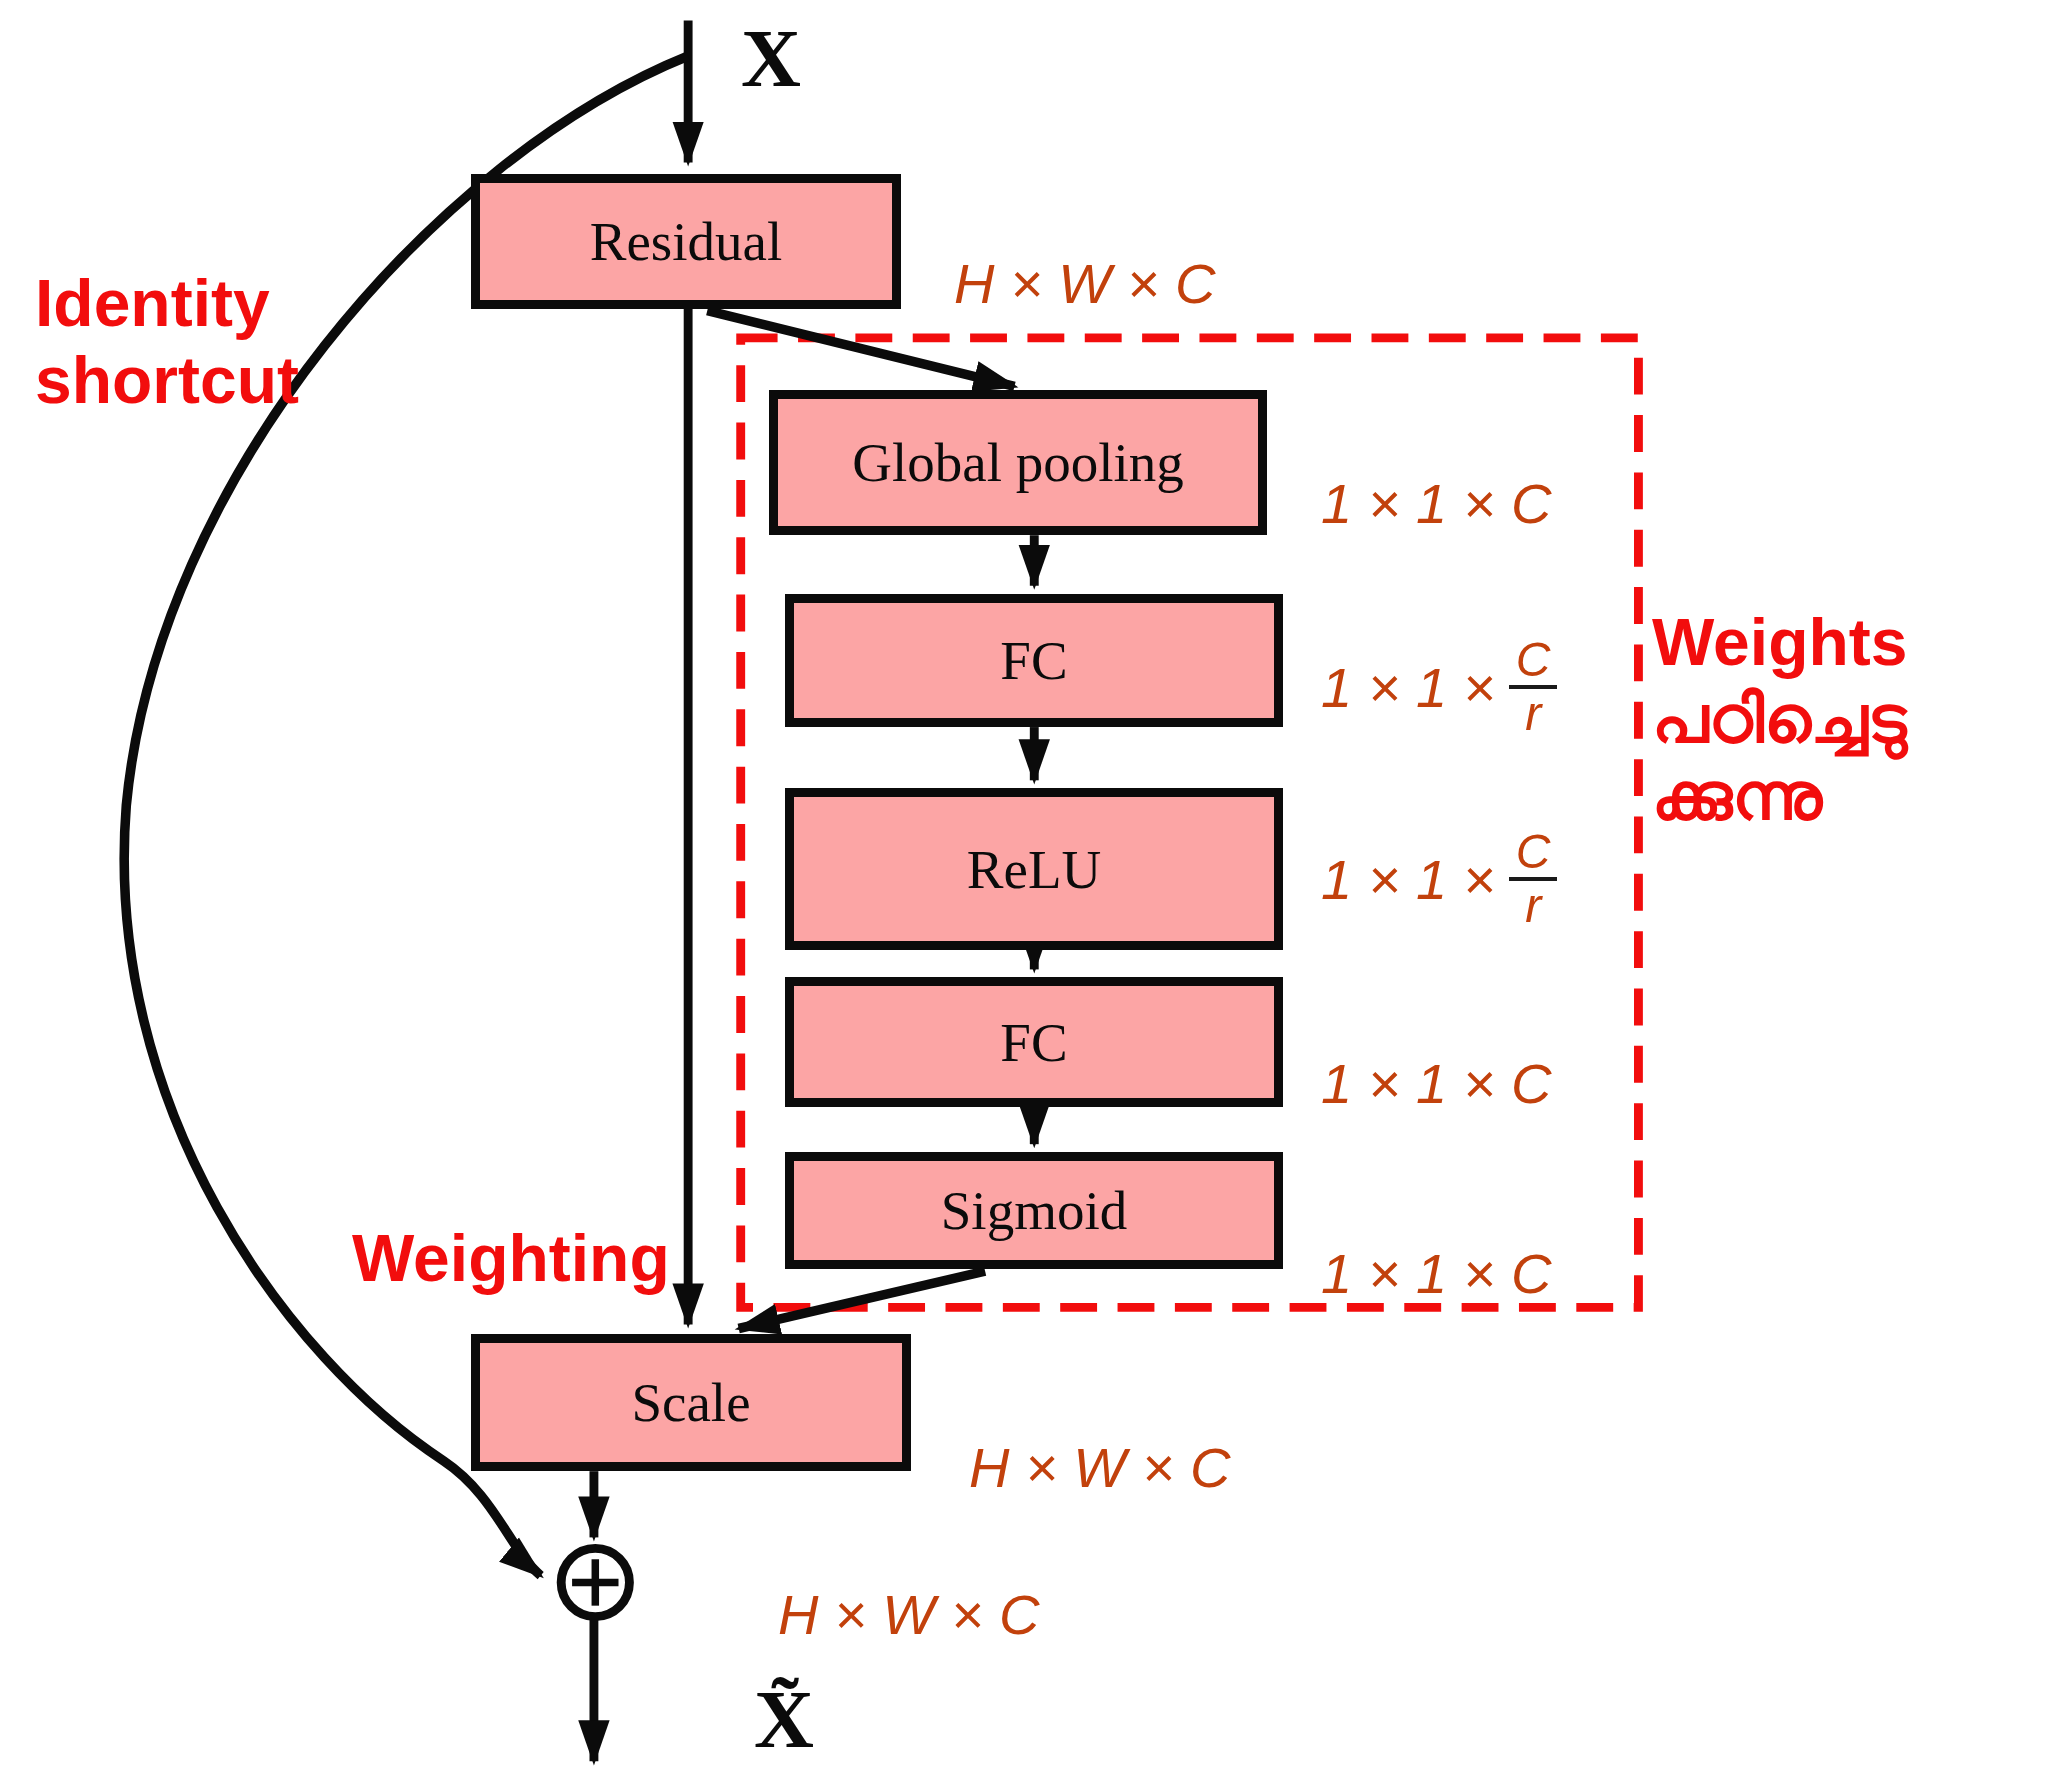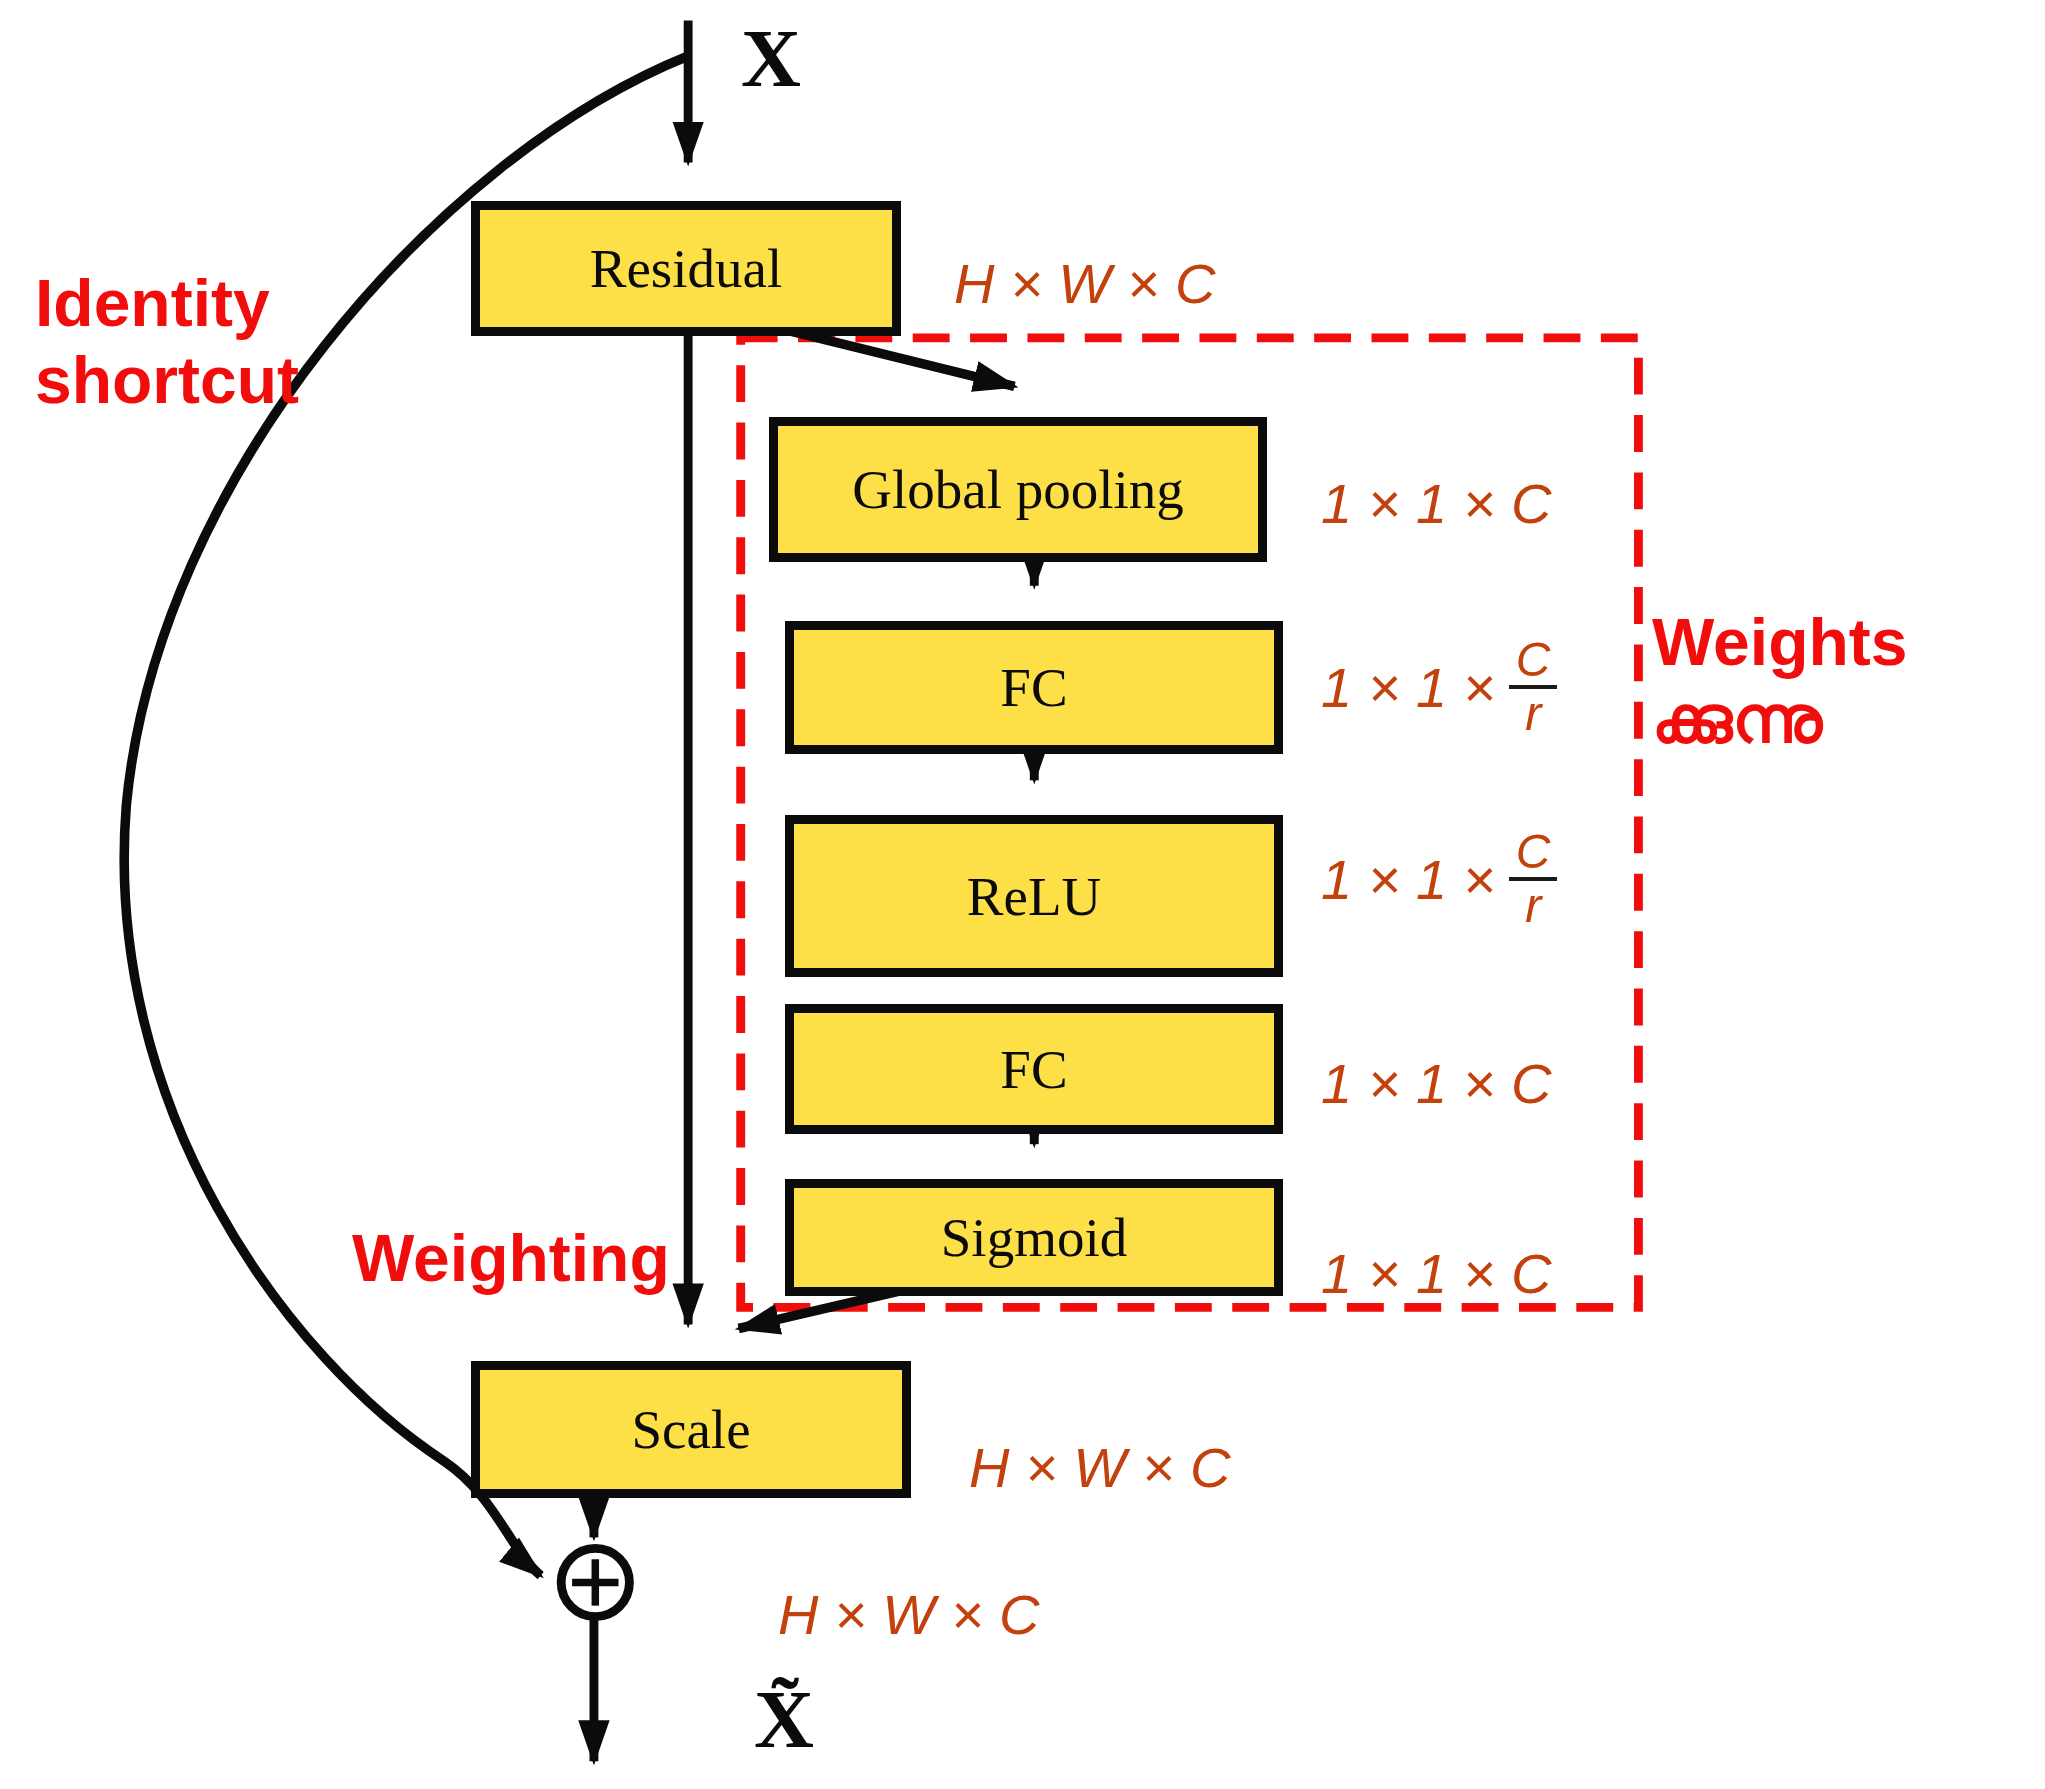--- a/index.html
+++ b/index.html
@@ -3,23 +3,23 @@
 <meta charset="utf-8">
 <style>
   :root { --accent-red:#f20d0d; --ink:#0b0b0b; }
   html,body { margin:0; padding:0; background:#ffffff; }
   #stage {
     position:relative; width:2046px; height:1790px; background:#ffffff;
     font-family:"Liberation Serif", serif; overflow:hidden;
   }
   #wires { position:absolute; left:0; top:0; width:2046px; height:1790px; }
   .box {
-    position:absolute; box-sizing:border-box; background:#fde047;
+    position:absolute; box-sizing:border-box; background:#fca5a5;
     border:9px solid var(--ink);
-    display:flex; align-items:center; justify-content:center;margin-top:27px;
+    display:flex; align-items:center; justify-content:center;
   }
   .node-label {
     font-family:"Liberation Serif", serif; font-size:55px; color:var(--ink);
     white-space:nowrap;
   }
   .xlabel {
     position:absolute; font-family:"Liberation Serif", serif; font-weight:bold;
     font-size:83px; color:var(--ink); white-space:nowrap;
   }
   .dim {
@@ -158,17 +158,18 @@
 
   <div class="redtext" style="left:35px; top:265px;">
     <div>Identity</div>
     <div>shortcut</div>
   </div>
 
   <div class="redtext" style="left:352px; top:1220px;">Weighting</div>
 
   <div class="redtext" style="left:1652px; top:604px;">
     <div>Weights</div>
+    <div>പഠിച്ചെടു</div>
     <div>ക്കുന്നു</div>
   </div>
 
 </div>
 
 
 </body></html>

